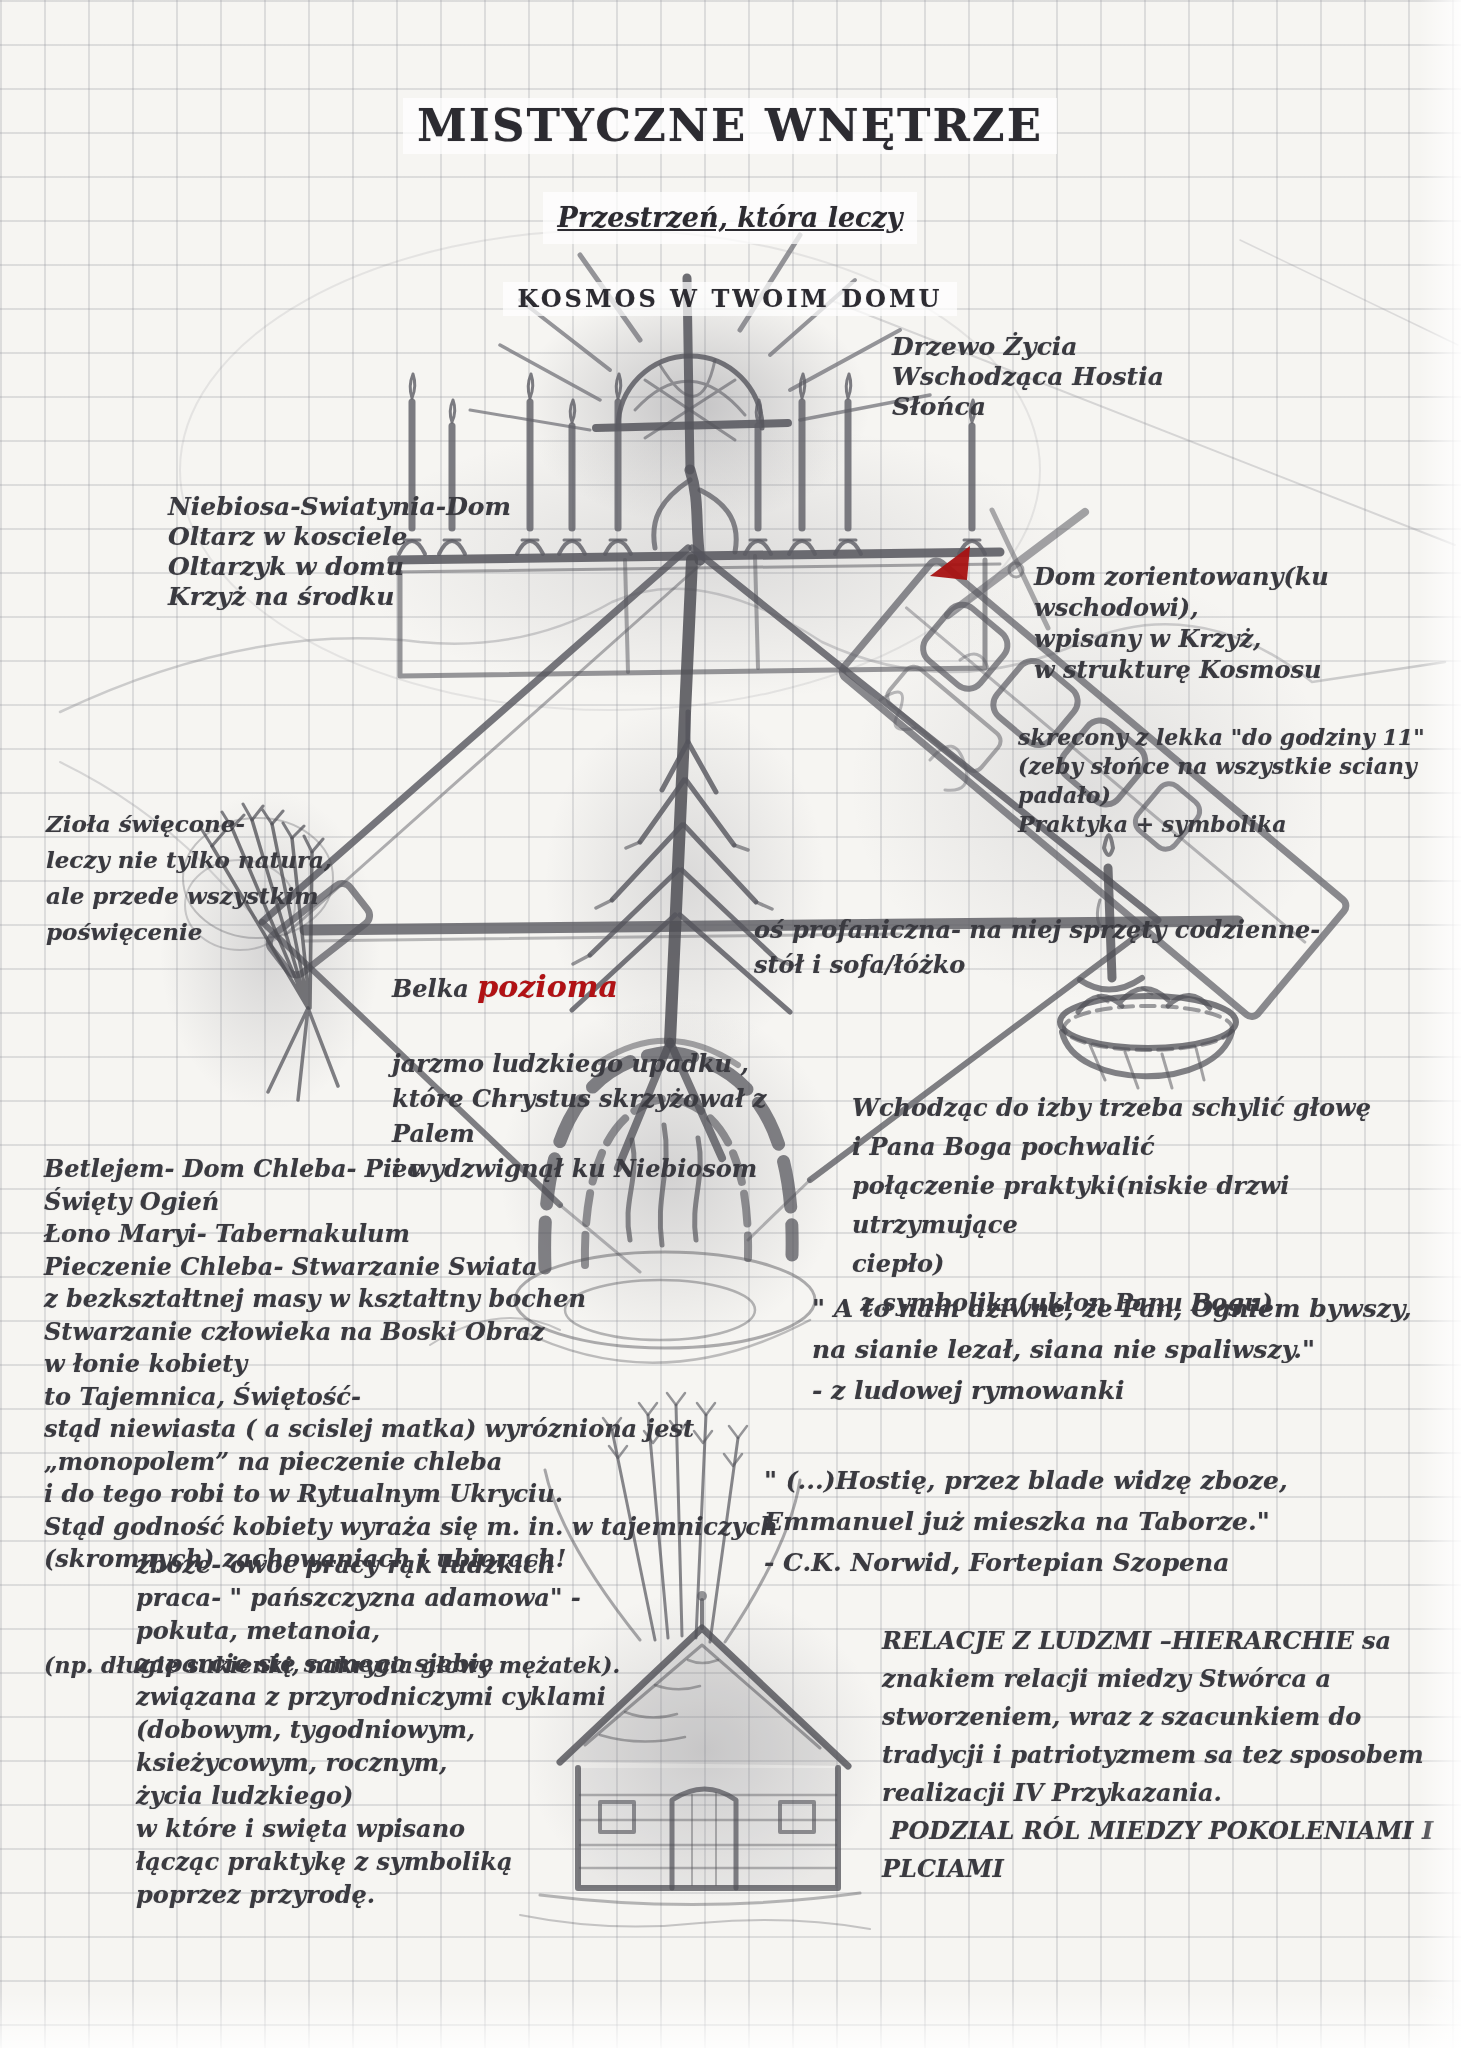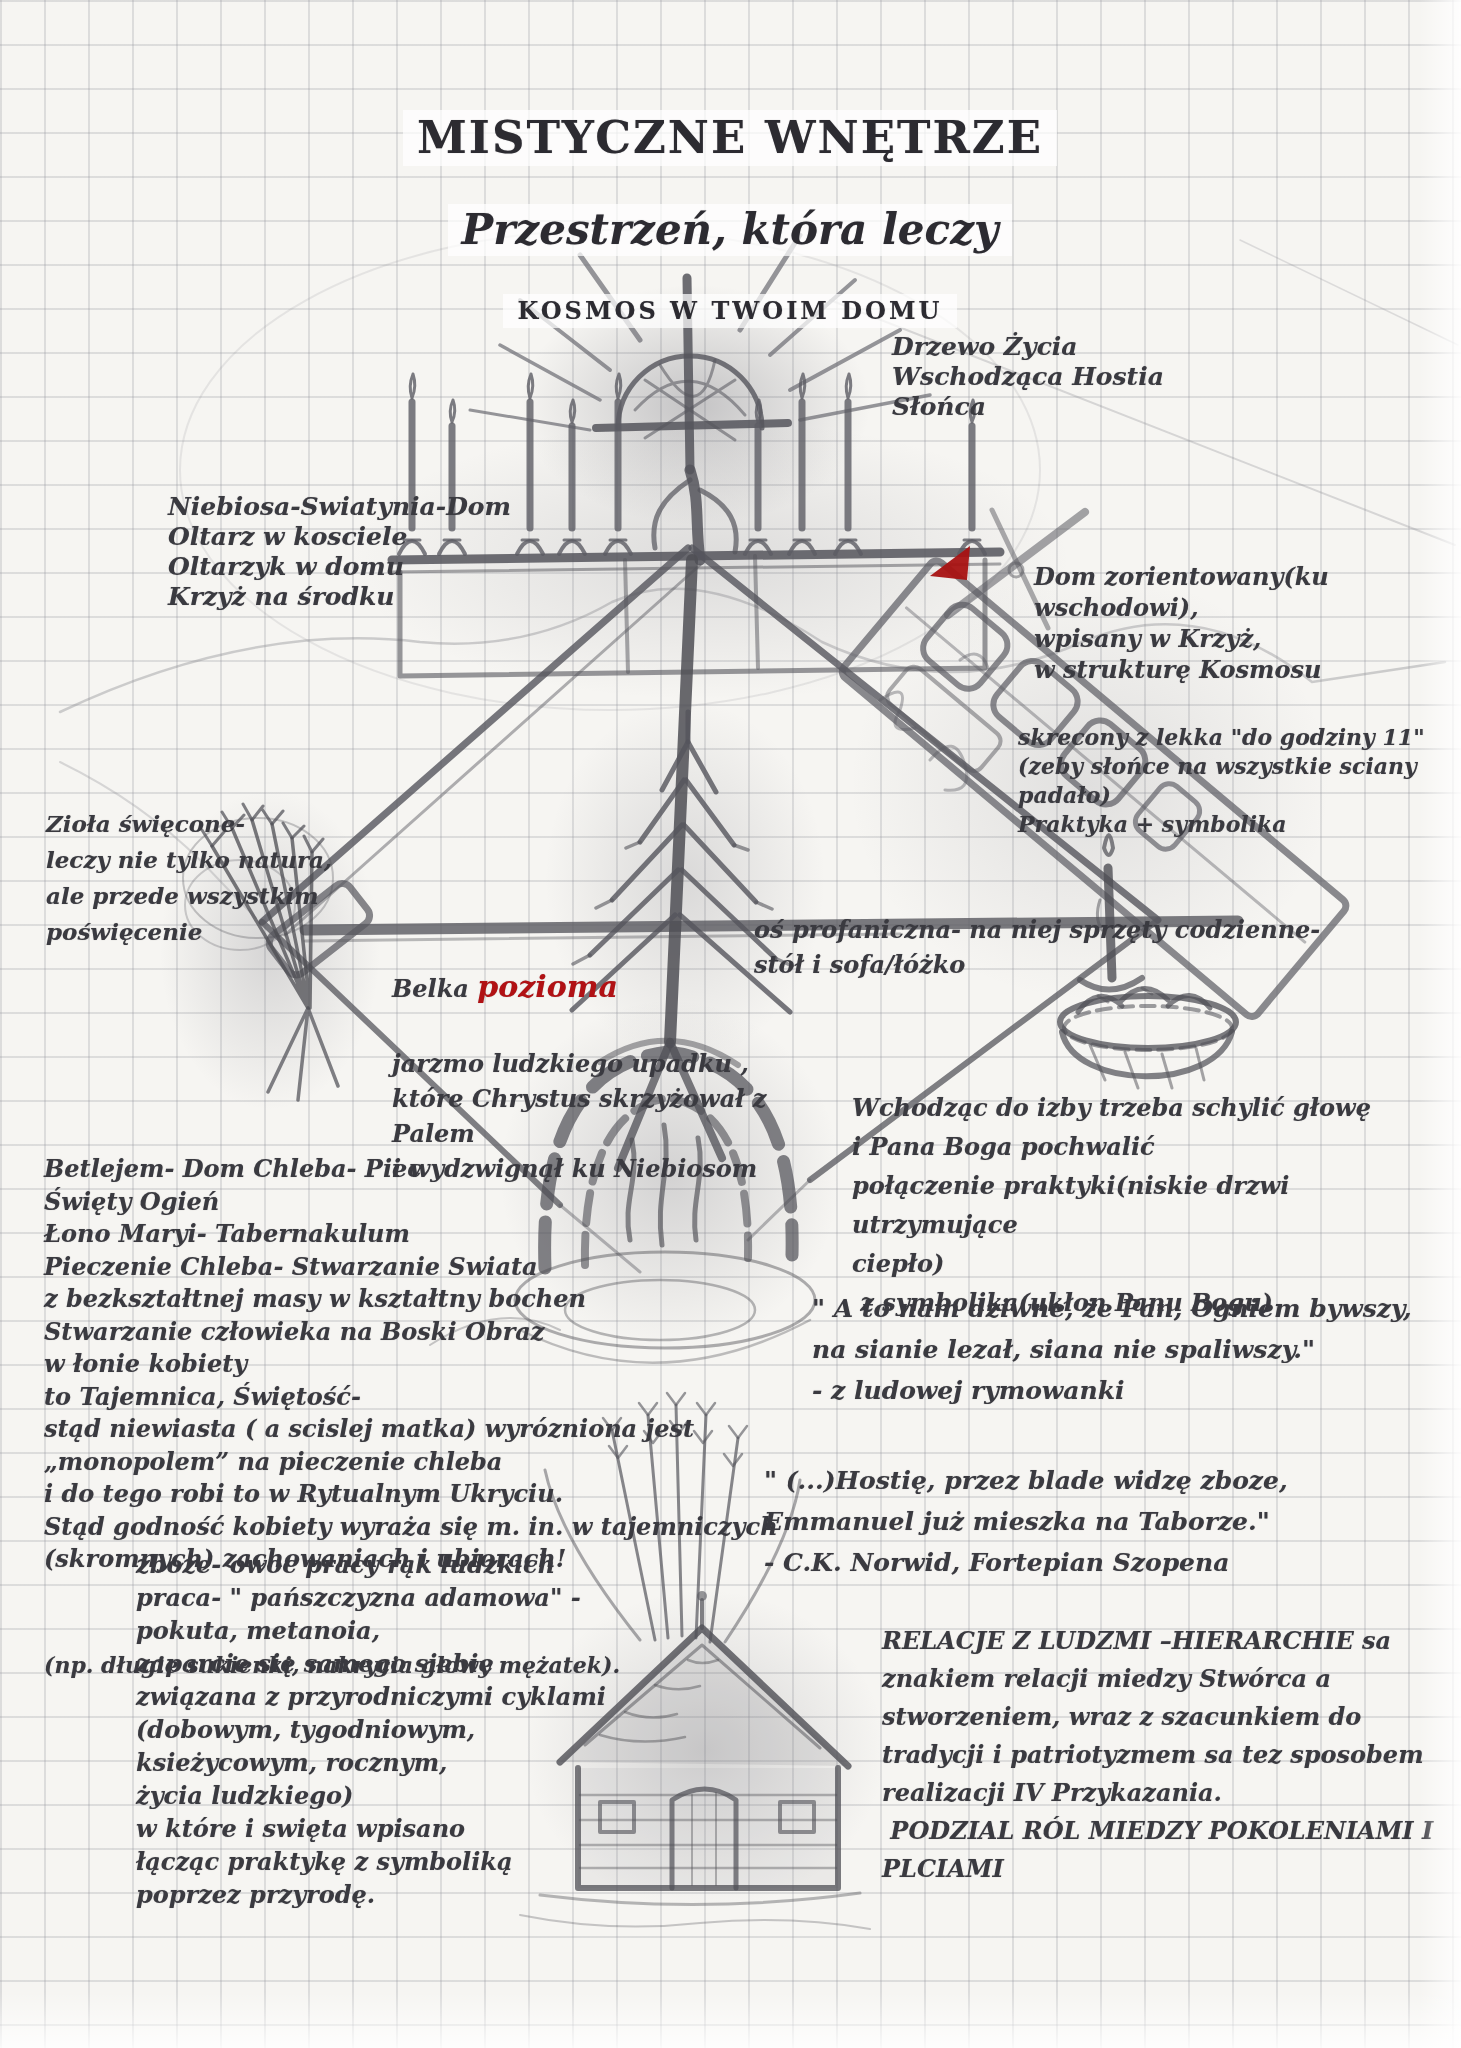--- a/index.html
+++ b/index.html
@@ -26,24 +26,24 @@
 
   .tb{
     position:absolute;white-space:pre-wrap;
     color:#3a3a40;
     font-family:"DejaVu Serif", serif;
     font-style:italic;font-weight:700;
     text-shadow:0 0 1px rgba(45,45,52,.35);
   }
   .red{color:#b11114;}
 
-  #title-block{left:300px;top:72px;width:860px;text-align:center;font-style:normal;color:#2c2b31;}
+  #title-block{left:300px;top:60px;width:860px;text-align:center;font-style:normal;color:#2c2b31;}
   #title-block .title-line{display:block;width:-moz-fit-content;width:fit-content;margin:0 auto;background:rgba(255,255,255,.72);padding:0 14px;}
   #title-l1{font-size:45px;line-height:56px;letter-spacing:2px;}
-  #title-l2{font-size:42px;line-height:52px;font-style:italic;}
+  #title-l2{font-size:27px;line-height:52px;font-style:italic;text-decoration:underline;}
   #title-l3{font-size:42px;line-height:52px;letter-spacing:1px;}
   #title-l4{font-size:24px;line-height:34px;letter-spacing:3px;}
 
   #drzewo{left:892px;top:332px;font-size:25px;line-height:30px;}
   #niebiosa{left:168px;top:492px;font-size:25px;line-height:30px;}
   #mountains{left:340px;top:612px;font-size:26px;line-height:31px;}
   #dom-zorient{left:1018px;top:523px;}
   #dom-zorient-main{position:relative;padding-left:16px;font-size:24px;line-height:31px;}
   #dom-zorient-sub{position:relative;font-size:22px;line-height:29px;}
   #belka-pionowa{left:716px;top:650px;}

